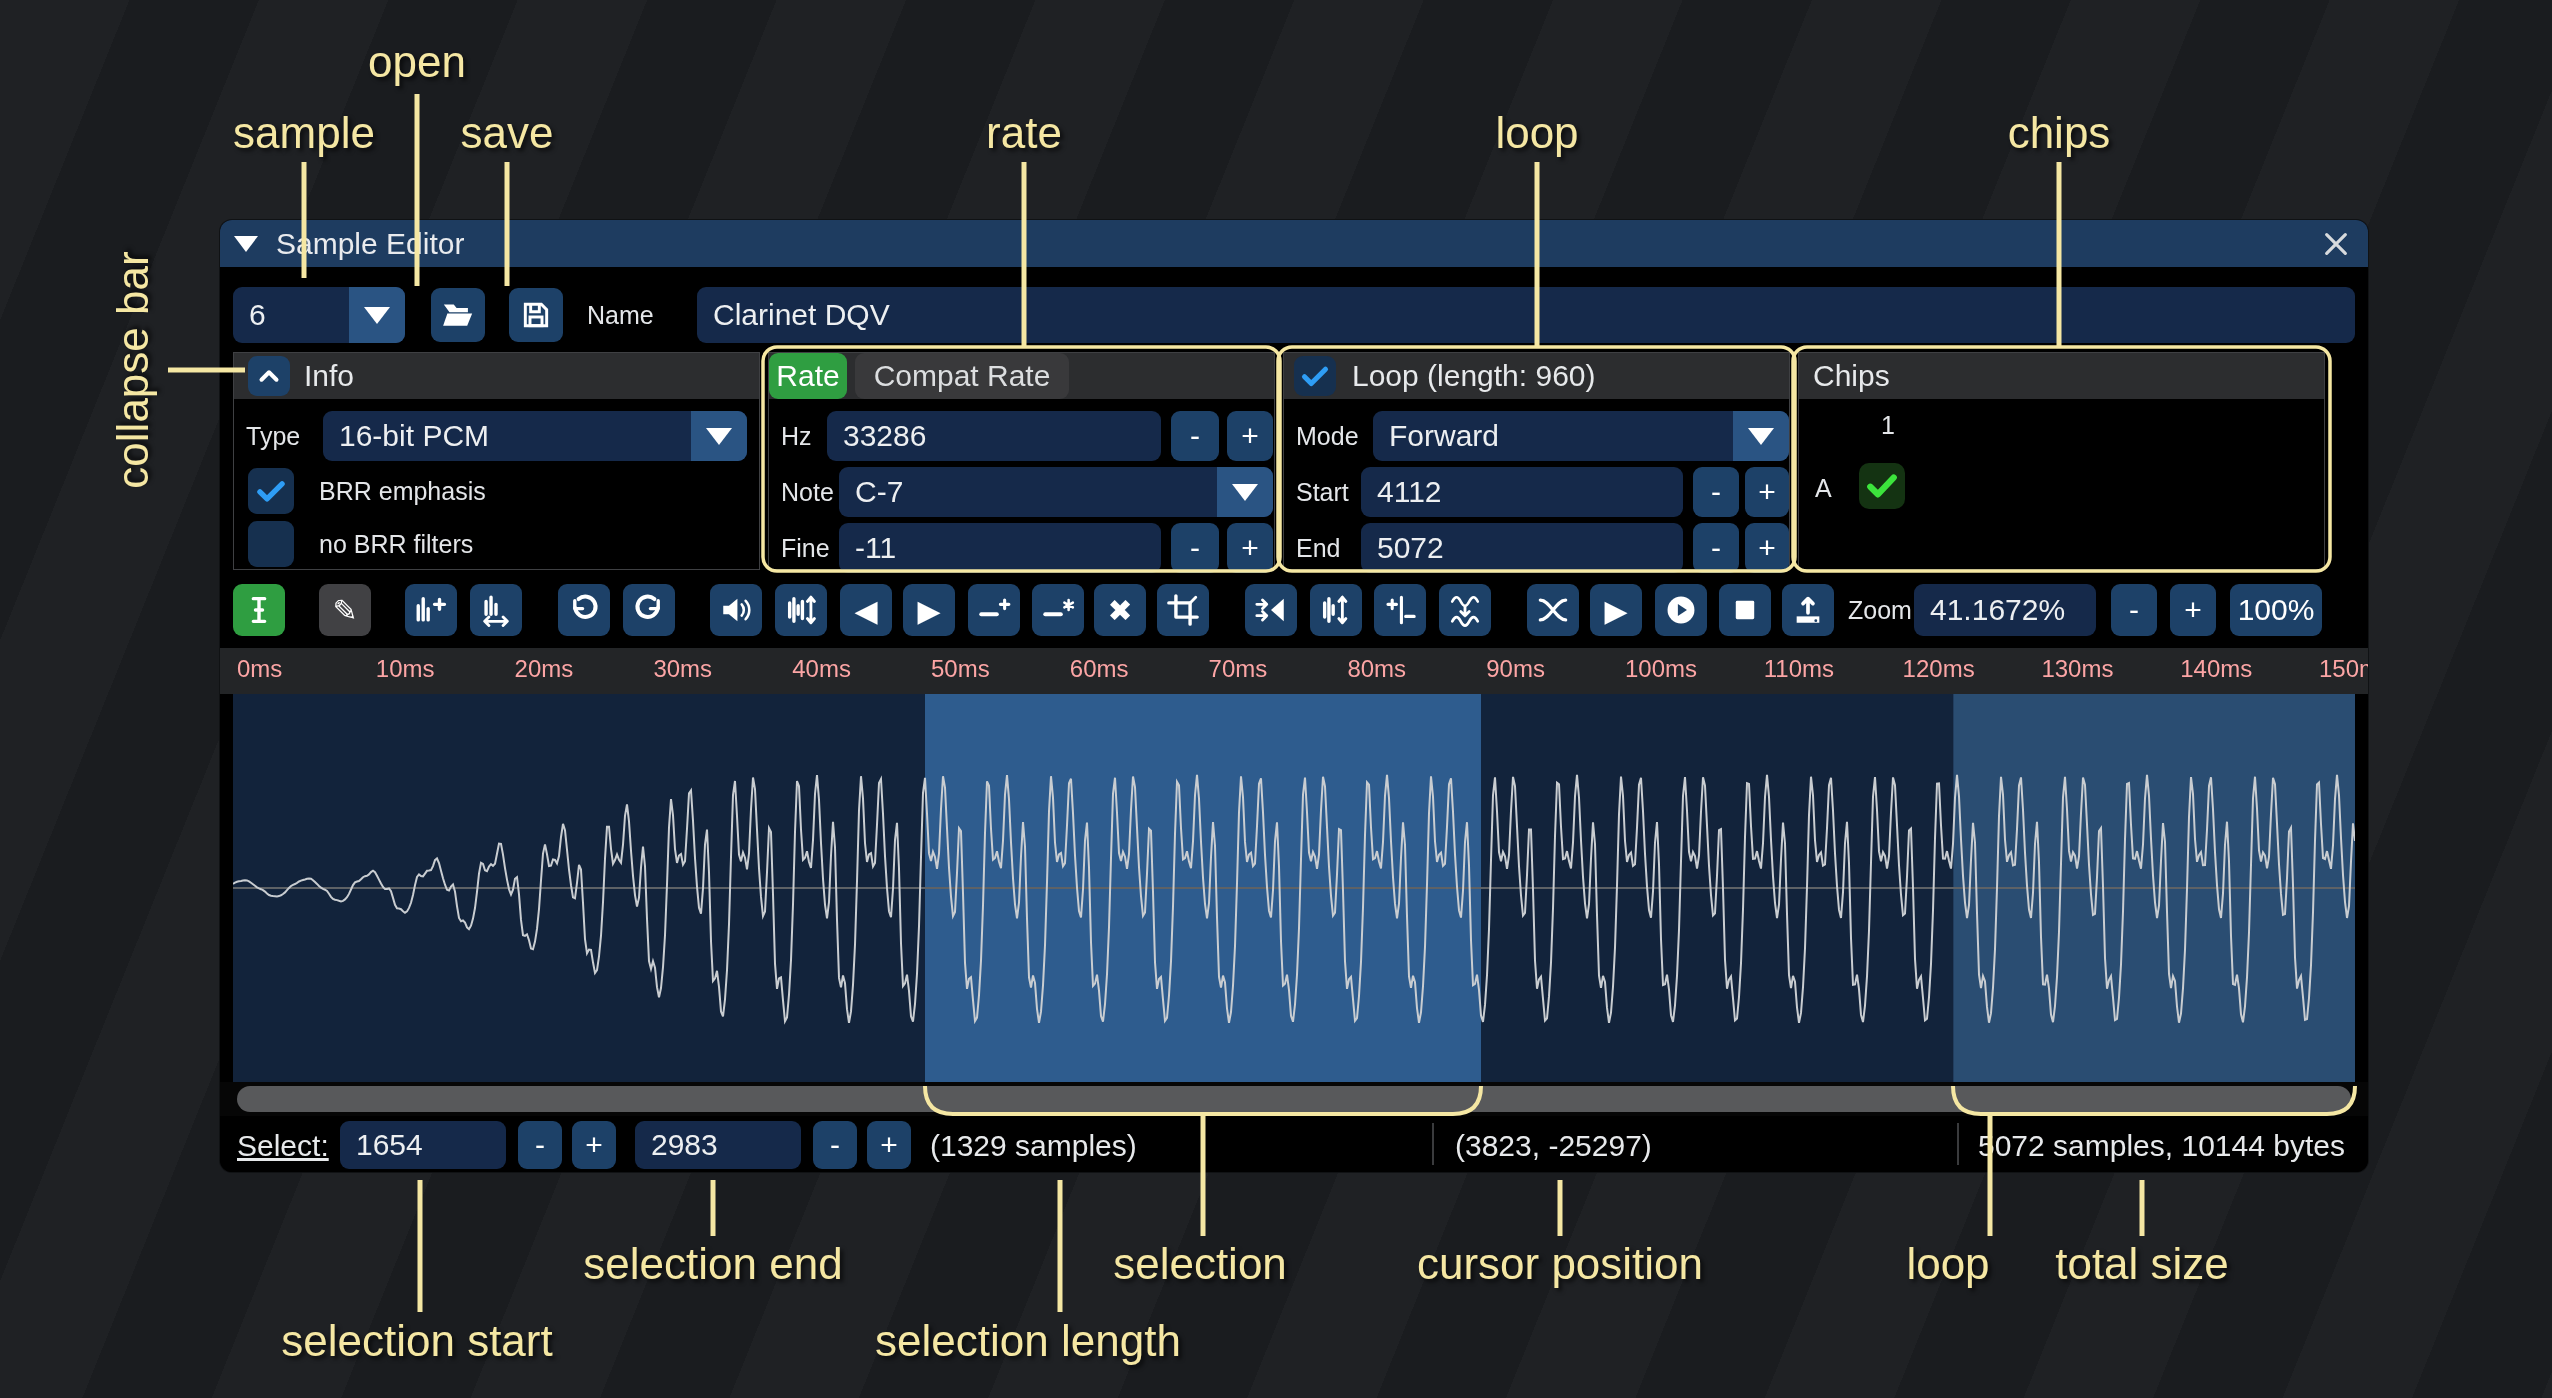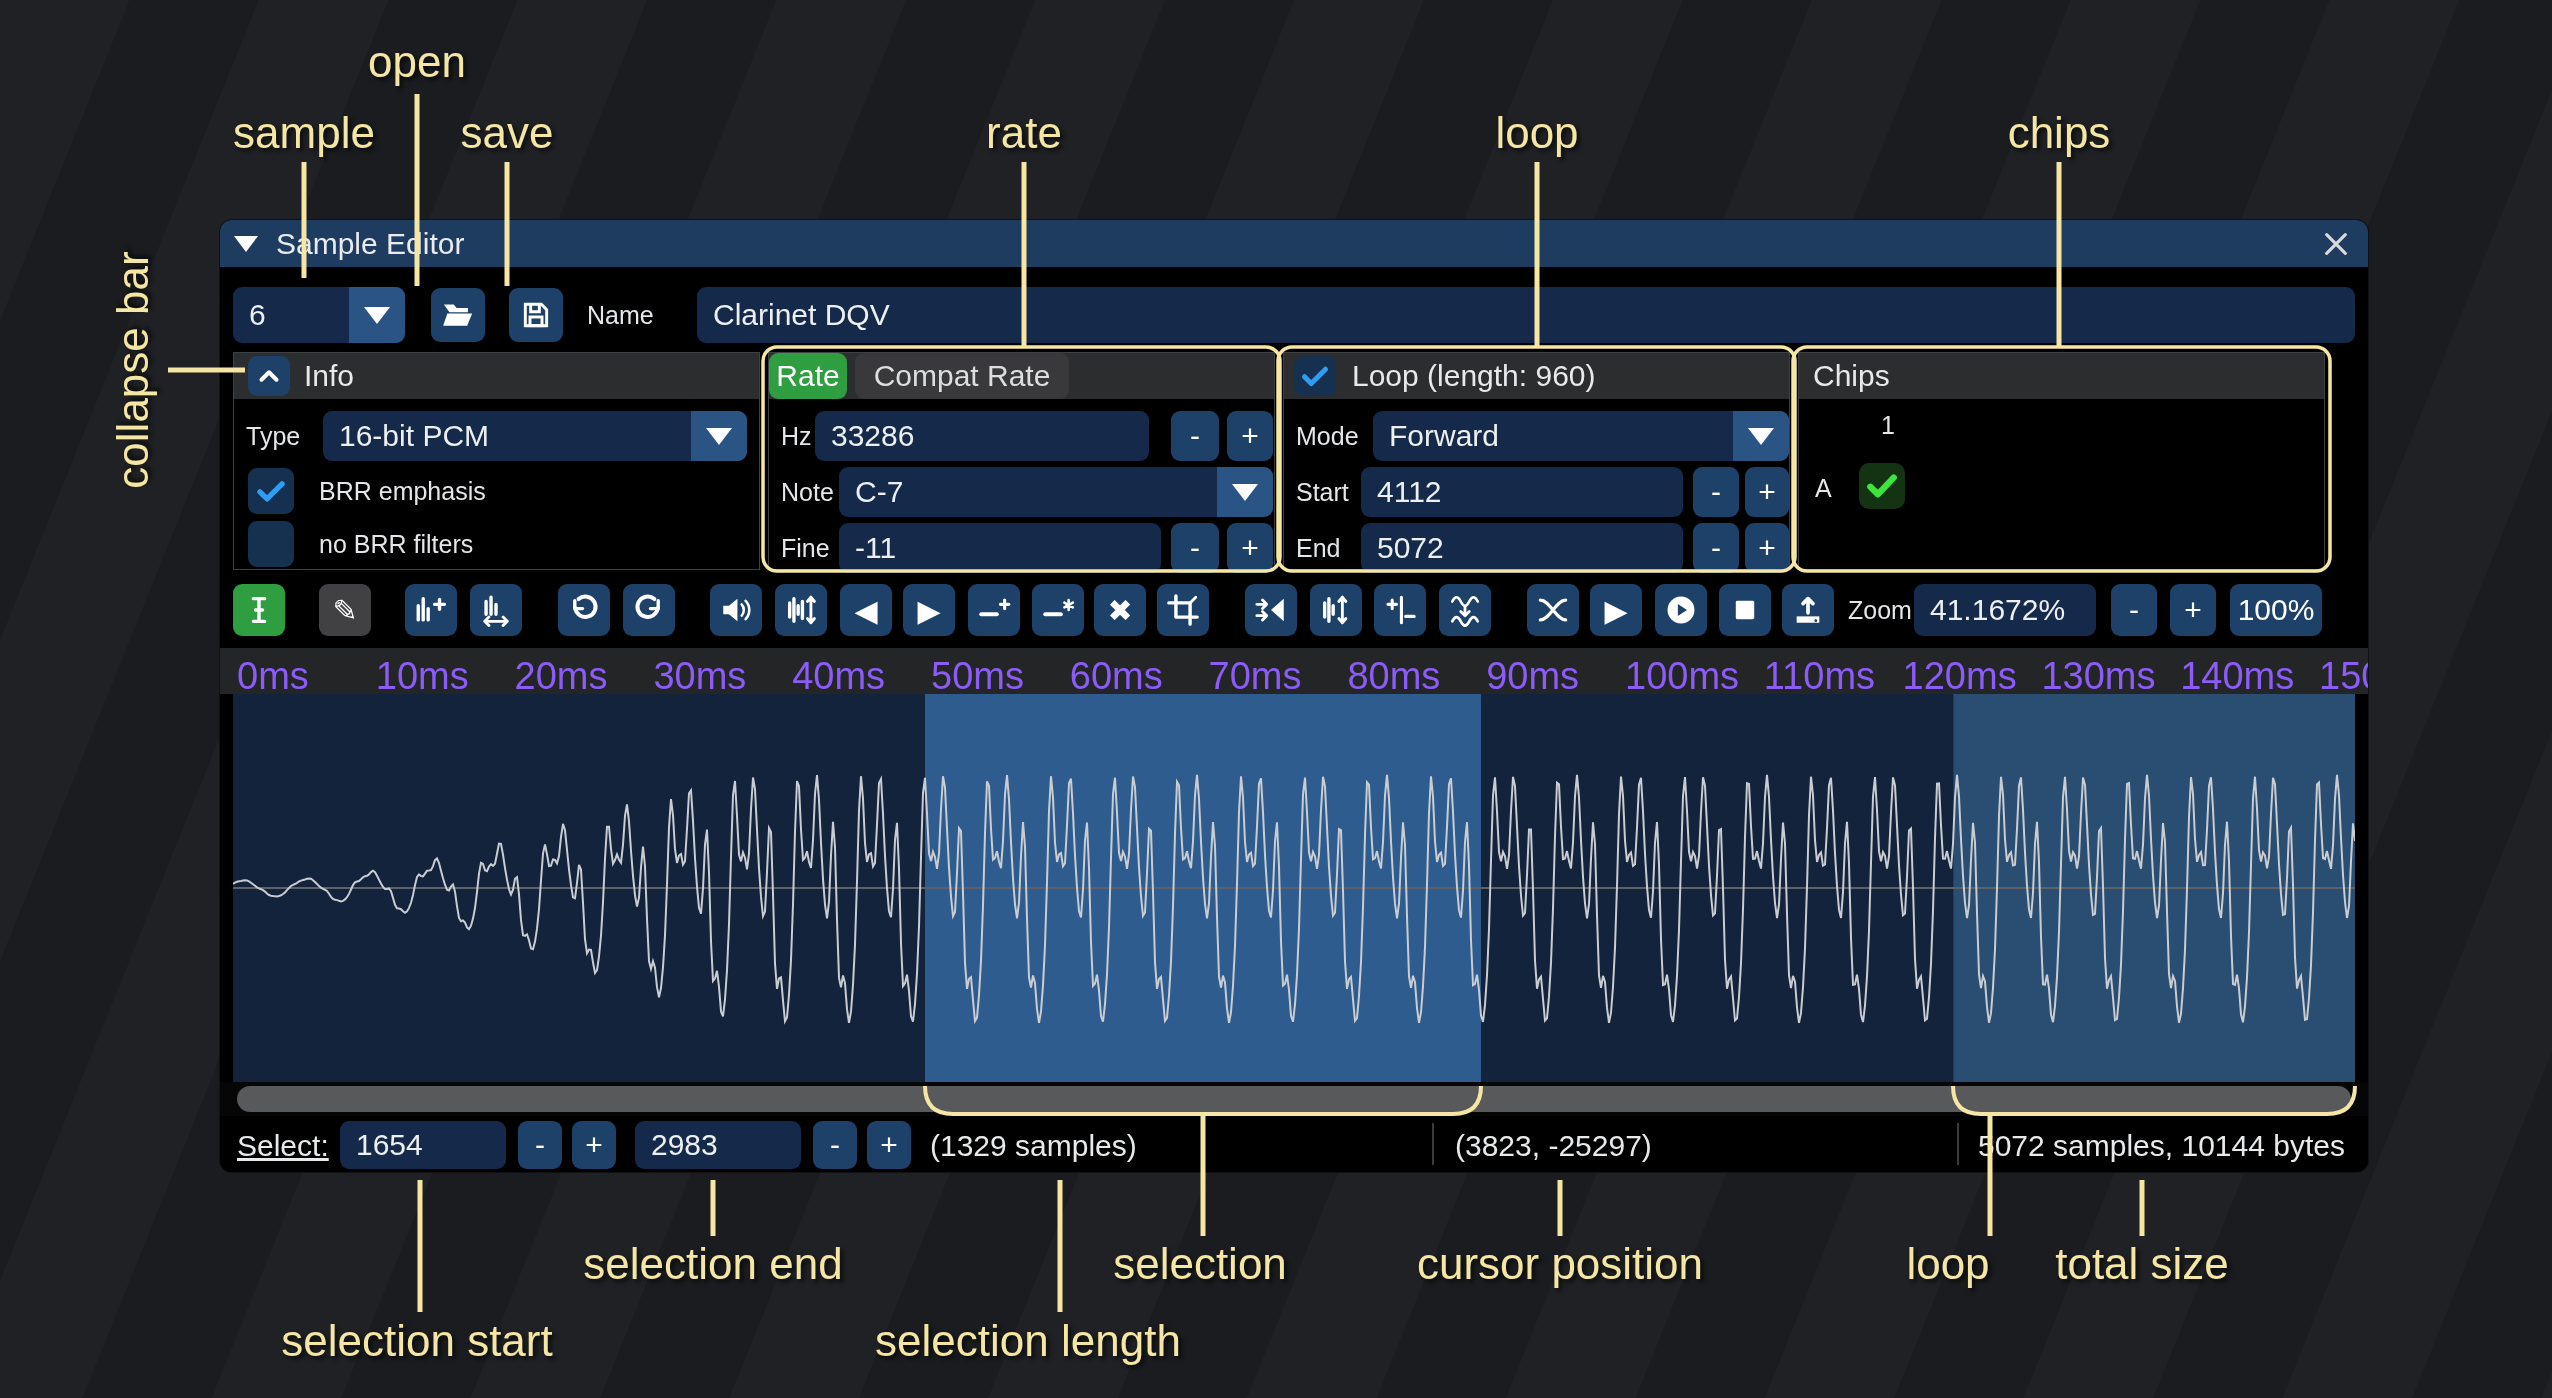--- a/index.html
+++ b/index.html
@@ -28,21 +28,21 @@
     display:flex;align-items:center;justify-content:center;}
   .panel{position:absolute;top:132px;height:218px;background:#000;border:1px solid #3f4043;
     box-sizing:border-box;}
   .phead{position:absolute;left:0;top:0;width:100%;height:46px;background:#2c2d2f;
     display:flex;align-items:center;color:#e7e9eb;font-size:30px;}
   .toolbtn{position:absolute;top:364px;width:52px;height:52px;background:#1d4168;border-radius:9px;
     display:flex;align-items:center;justify-content:center;color:#fff;
     font-family:"DejaVu Sans",sans-serif;font-size:28px;}
   .toolbtn svg{width:34px;height:34px;}
   .timeline{position:absolute;left:0;top:428px;width:100%;height:46px;background:#232527;overflow:hidden;}
-  .tl-label{position:absolute;top:7px;color:#8b5cf6;font-size:38px;white-space:nowrap;}
+  .tl-label{position:absolute;top:7px;color:#fca5a5;font-size:24px;white-space:nowrap;}
   .statusbar{position:absolute;left:0;top:898px;width:100%;height:54px;background:#000;}
   .status-text{position:absolute;color:#e7e9eb;font-size:30px;top:11px;white-space:nowrap;}
   .divider{position:absolute;top:5px;width:2px;height:42px;background:#3a3b3d;}
   .ann-label{position:absolute;transform:translate(-50%,-50%);font-size:44px;white-space:nowrap;
     text-shadow:3px 3px 4px rgba(0,0,0,.65);}
   #annsvg{position:absolute;left:0;top:0;pointer-events:none;z-index:60;}
   #annlabels{position:absolute;left:0;top:0;width:100%;height:100%;pointer-events:none;z-index:61;}
   .icon{display:flex;align-items:center;justify-content:center;}
 </style>
 </head>
@@ -111,21 +111,21 @@
       <div class="cb" style="left:14px;top:168px;"></div>
       <div class="label abs" style="left:85px;top:168px;height:46px;">no BRR filters</div>
     </div>
 
     <div class="panel" style="left:548px;width:507px;">
       <div class="phead">
         <div class="abs" style="left:0;top:0;width:78px;height:46px;background:#2f9e41;border-radius:9px;display:flex;align-items:center;justify-content:center;color:#fff;font-size:30px;">Rate</div>
         <div class="abs" style="left:86px;top:0;width:214px;height:46px;background:#39393b;border-radius:9px;display:flex;align-items:center;justify-content:center;color:#dcdee0;font-size:30px;">Compat Rate</div>
       </div>
       <div class="label abs" style="left:12px;top:58px;height:50px;">Hz</div>
-      <div class="field" style="left:46px;top:58px;width:334px;height:50px;">
+      <div class="field" style="left:58px;top:58px;width:334px;height:50px;">
           <span>33286</span>
         </div>
       <div class="btn" style="left:402px;top:58px;width:48px;height:50px;">-</div>
       <div class="btn" style="left:458px;top:58px;width:46px;height:50px;">+</div>
       <div class="label abs" style="left:12px;top:114px;height:50px;">Note</div>
       <div class="dd" style="left:70px;top:114px;width:434px;height:50px;">
         <span>C-7</span>
         <span class="arrowzone">
             <span class="tri-dd"></span>
           </span>

